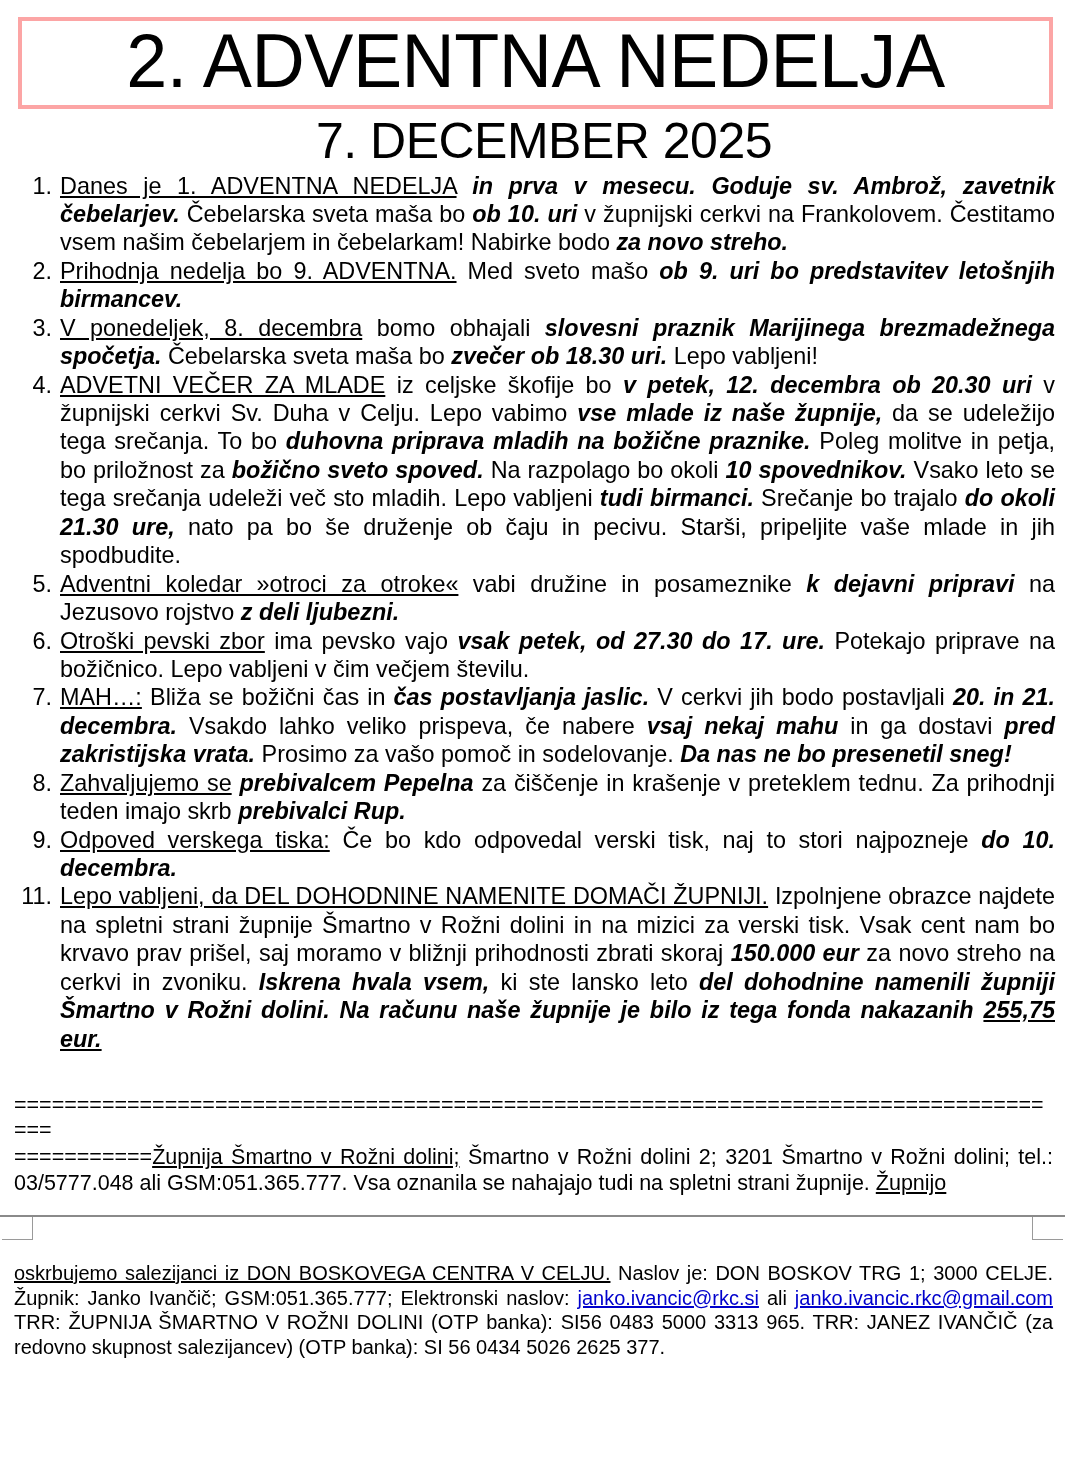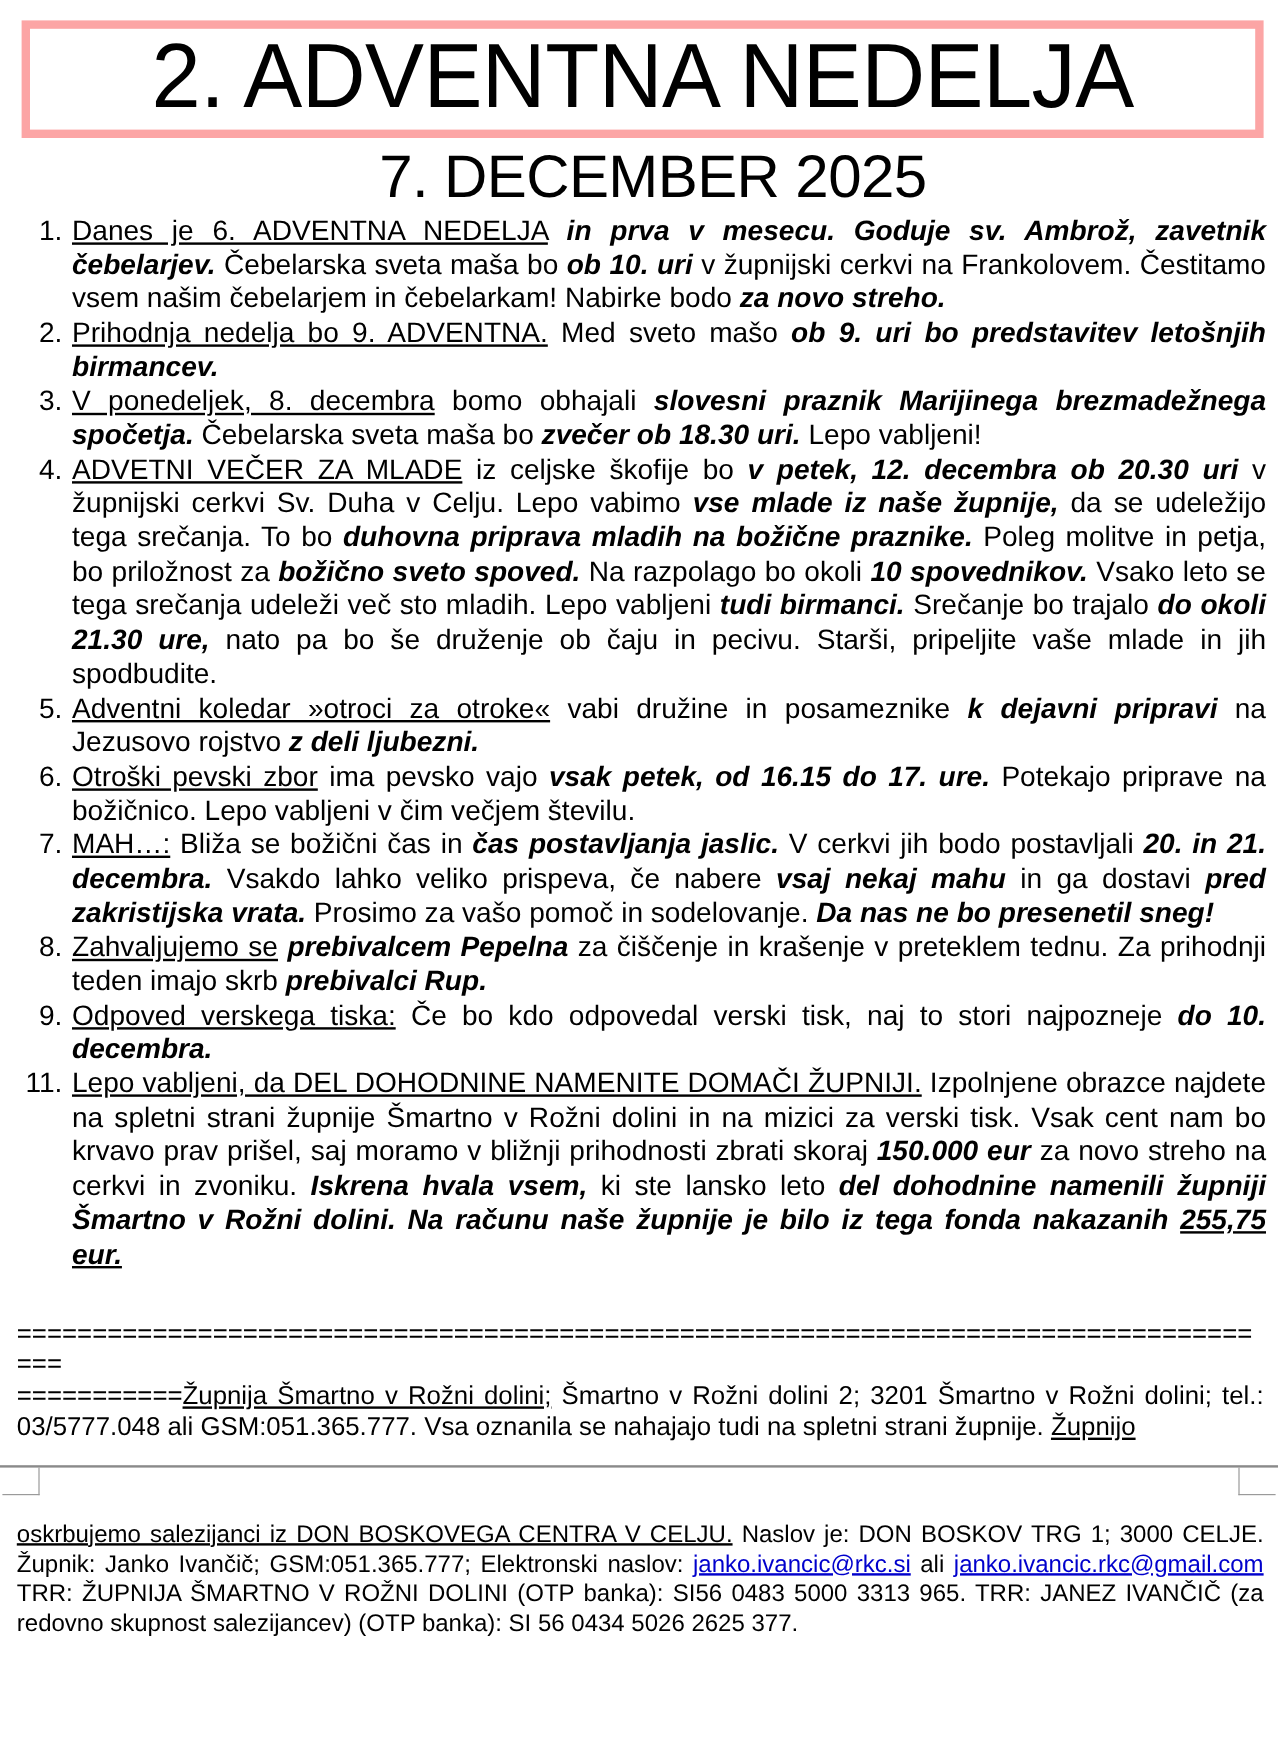--- a/index.html
+++ b/index.html
@@ -16,21 +16,21 @@
     width: 1065px;
     min-height: 1464px;
     position: relative;
     background: #ffffff;
     box-sizing: border-box;
   }
 
   
   .title-box {
     margin: 17px 12px 0 18px;
-    border: 7px solid #fca5a5;
+    border: 4px solid #fca5a5;
     box-sizing: border-box;
     padding: 2px 0 6px 0;
     text-align: center;
   }
   .title-text {
     font-size: 76px;
     line-height: 1.0;
     font-weight: 400;
     letter-spacing: -0.5px;
     white-space: nowrap;
@@ -130,41 +130,41 @@
 <div class="page">
 
   <div class="title-box">
     <div class="title-text">2. ADVENTNA NEDELJA</div>
   </div>
   <div class="subtitle">7. DECEMBER 2025</div>
 
   <div class="notices" id="notice-list">
       <div class="notice">
         <div class="num">1.</div>
-        <div class="body"><span class="u">Danes je 6. ADVENTNA NEDELJA</span><span> </span><span class="bi">in prva v mesecu. Goduje sv. Ambrož, zavetnik čebelarjev.</span><span> Čebelarska sveta maša bo </span><span class="bi">ob 10. uri</span><span> v župnijski cerkvi na Frankolovem. Čestitamo vsem našim čebelarjem in čebelarkam! Nabirke bodo </span><span class="bi">za novo streho.</span></div>
+        <div class="body"><span class="u">Danes je 1. ADVENTNA NEDELJA</span><span> </span><span class="bi">in prva v mesecu. Goduje sv. Ambrož, zavetnik čebelarjev.</span><span> Čebelarska sveta maša bo </span><span class="bi">ob 10. uri</span><span> v župnijski cerkvi na Frankolovem. Čestitamo vsem našim čebelarjem in čebelarkam! Nabirke bodo </span><span class="bi">za novo streho.</span></div>
       </div>
       <div class="notice">
         <div class="num">2.</div>
         <div class="body"><span class="u">Prihodnja nedelja bo 9. ADVENTNA.</span><span> Med sveto mašo </span><span class="bi">ob 9. uri bo predstavitev letošnjih birmancev.</span></div>
       </div>
       <div class="notice">
         <div class="num">3.</div>
         <div class="body"><span class="u">V ponedeljek, 8. decembra</span><span> bomo obhajali </span><span class="bi">slovesni praznik Marijinega brezmadežnega spočetja.</span><span> Čebelarska sveta maša bo </span><span class="bi">zvečer ob 18.30 uri.</span><span> Lepo vabljeni!</span></div>
       </div>
       <div class="notice">
         <div class="num">4.</div>
         <div class="body"><span class="u">ADVETNI VEČER ZA MLADE</span><span> iz celjske škofije bo </span><span class="bi">v petek, 12. decembra ob 20.30 uri</span><span> v župnijski cerkvi Sv. Duha v Celju. Lepo vabimo </span><span class="bi">vse mlade iz naše župnije,</span><span> da se udeležijo tega srečanja. To bo </span><span class="bi">duhovna priprava mladih na božične praznike.</span><span> Poleg molitve in petja, bo priložnost za </span><span class="bi">božično sveto spoved.</span><span> Na razpolago bo okoli </span><span class="bi">10 spovednikov.</span><span> Vsako leto se tega srečanja udeleži več sto mladih. Lepo vabljeni </span><span class="bi">tudi birmanci.</span><span> Srečanje bo trajalo </span><span class="bi">do okoli 21.30 ure,</span><span> nato pa bo še druženje ob čaju in pecivu. Starši, pripeljite vaše mlade in jih spodbudite.</span></div>
       </div>
       <div class="notice">
         <div class="num">5.</div>
         <div class="body"><span class="u">Adventni koledar »otroci za otroke«</span><span> vabi družine in posameznike </span><span class="bi">k dejavni pripravi</span><span> na Jezusovo rojstvo </span><span class="bi">z deli ljubezni.</span></div>
       </div>
       <div class="notice">
         <div class="num">6.</div>
-        <div class="body"><span class="u">Otroški pevski zbor</span><span> ima pevsko vajo </span><span class="bi">vsak petek, od 16.15 do 17. ure.</span><span> Potekajo priprave na božičnico. Lepo vabljeni v čim večjem številu.</span></div>
+        <div class="body"><span class="u">Otroški pevski zbor</span><span> ima pevsko vajo </span><span class="bi">vsak petek, od 27.30 do 17. ure.</span><span> Potekajo priprave na božičnico. Lepo vabljeni v čim večjem številu.</span></div>
       </div>
       <div class="notice">
         <div class="num">7.</div>
         <div class="body"><span class="u">MAH…:</span><span> Bliža se božični čas in </span><span class="bi">čas postavljanja jaslic.</span><span> V cerkvi jih bodo postavljali </span><span class="bi">20. in 21. decembra.</span><span> Vsakdo lahko veliko prispeva, če nabere </span><span class="bi">vsaj nekaj mahu</span><span> in ga dostavi </span><span class="bi">pred zakristijska vrata.</span><span> Prosimo za vašo pomoč in sodelovanje. </span><span class="bi">Da nas ne bo presenetil sneg!</span></div>
       </div>
       <div class="notice">
         <div class="num">8.</div>
         <div class="body"><span class="u">Zahvaljujemo se</span><span> </span><span class="bi">prebivalcem Pepelna</span><span> za čiščenje in krašenje v preteklem tednu. Za prihodnji teden imajo skrb </span><span class="bi">prebivalci Rup.</span></div>
       </div>
       <div class="notice">

